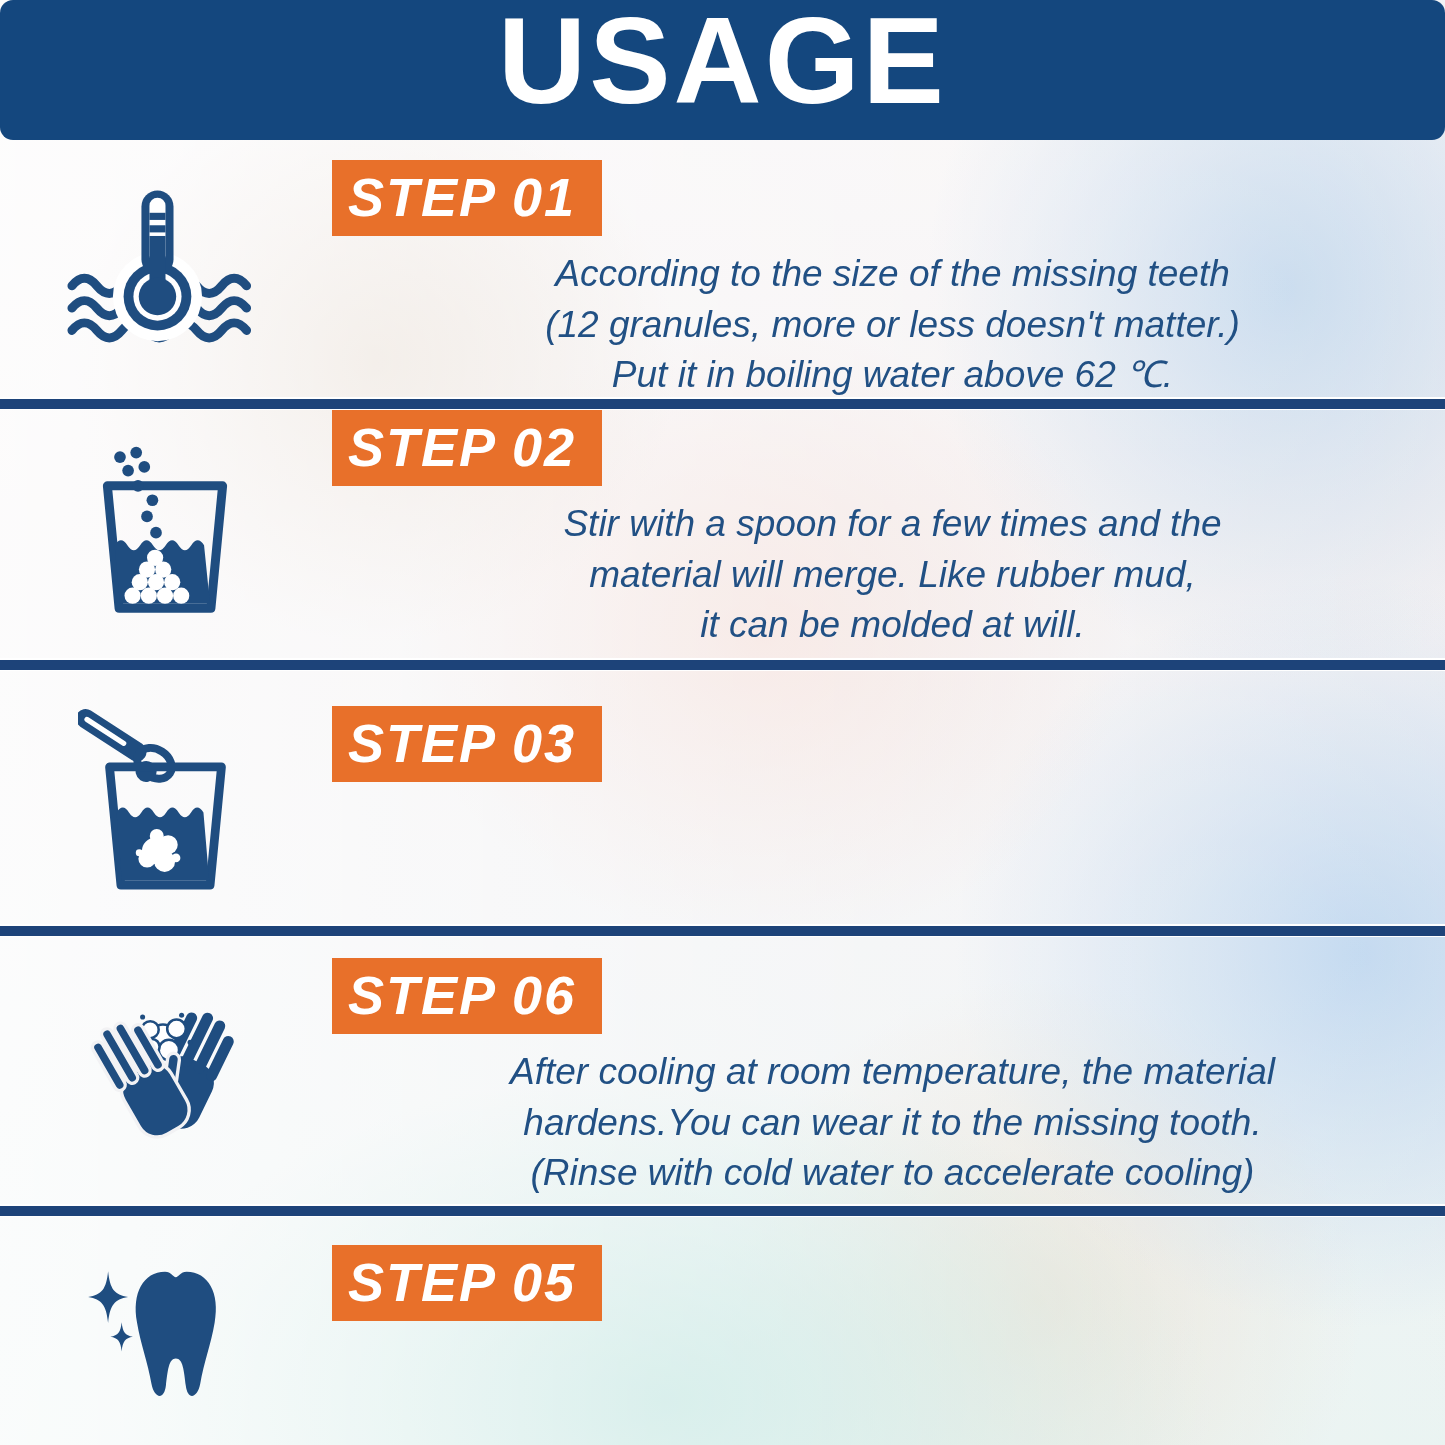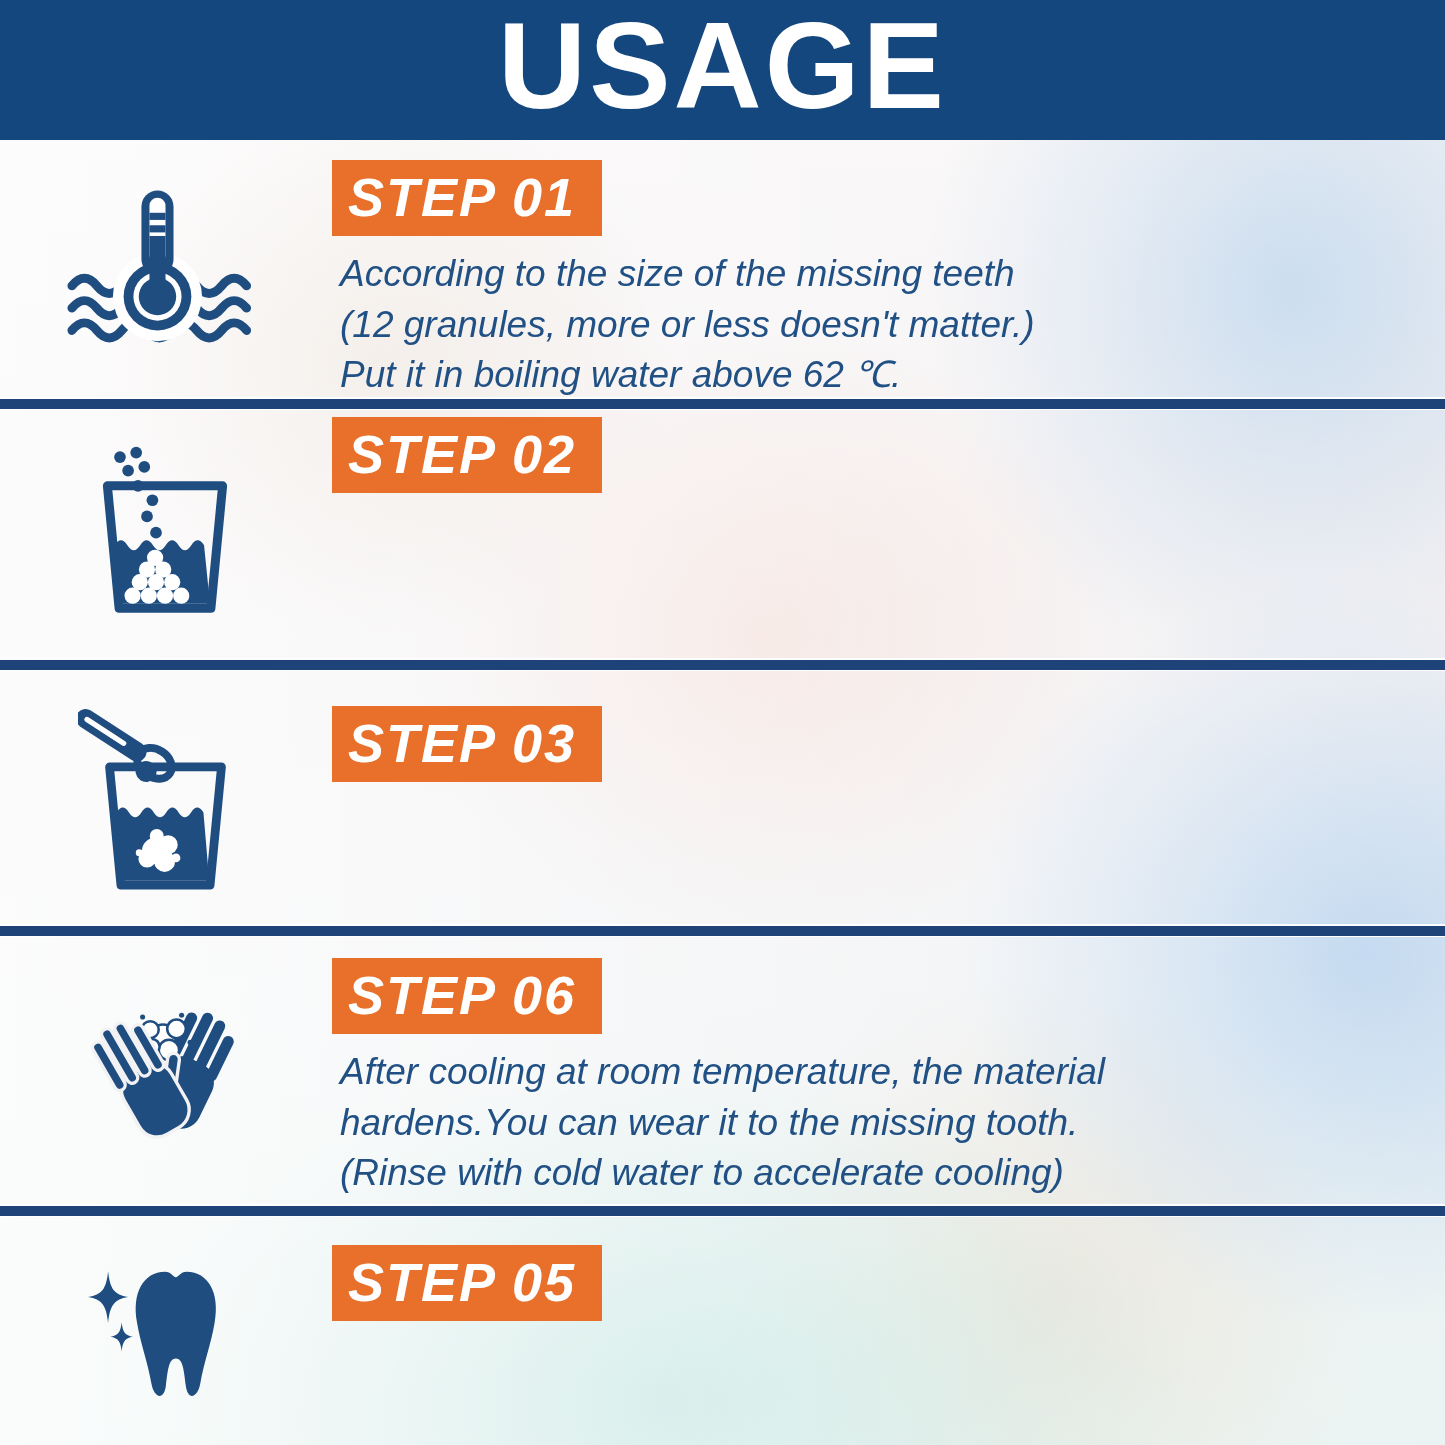--- a/index.html
+++ b/index.html
@@ -27,21 +27,21 @@
       radial-gradient(520px 440px at 53% 44%, rgba(243,212,203,0.65), rgba(243,212,203,0) 70%),
       radial-gradient(500px 540px at 89% 20%, rgba(183,209,234,0.85), rgba(183,209,234,0) 72%),
       radial-gradient(560px 520px at 94% 66%, rgba(168,202,236,0.75), rgba(168,202,236,0) 72%),
       radial-gradient(760px 460px at 46% 97%, rgba(185,226,220,0.95), rgba(185,226,220,0) 72%),
       radial-gradient(460px 460px at 72% 90%, rgba(228,209,186,0.55), rgba(228,209,186,0) 70%),
       linear-gradient(180deg,#f8f6f7 0%,#f3eff0 35%,#f0f1f3 65%,#e7f2f0 100%);
   }
   .page{position:relative;z-index:1;}
   .header{
     height:140px;background:var(--banner_blue);
-    display:flex;align-items:center;justify-content:center;
+    display:flex;justify-content:center;border-radius:13px;
   }
   .header .title{
     color:var(--title_white);font-size:122px;font-weight:bold;
     letter-spacing:3px;line-height:1;padding-bottom:8px;
   }
   .row{position:relative;}
   .h257{height:257px}.h248{height:248px}.h253{height:253px}.h267{height:267px}.h228{height:236px}
   .icon-box{
     position:absolute;left:0;top:0;width:330px;height:100%;
     display:flex;align-items:center;justify-content:center;
@@ -49,20 +49,21 @@
   .content{margin-left:332px;font-style:italic;}
   .badge{
     display:inline-block;background:var(--badge_orange);color:#fff;
     font-weight:bold;font-size:54px;line-height:1;
     padding:10px 26px 12px 16px;letter-spacing:2px;
   }
   .desc{
     margin-top:13px;margin-left:8px;
     color:var(--text_blue);font-size:37px;line-height:1.37;
     white-space:pre-line;
+    text-align:center;
   }
   .divider{
     height:13px;
     background:linear-gradient(180deg,#ffffff 0 2px,var(--divider_blue) 2px 12px,#ffffff 12px 13px);
   }
   svg{display:block;}
 </style>
 </head>
 <body>
 
@@ -125,22 +126,25 @@
             <circle cx="118" cy="166" r="9"></circle>
           <circle cx="72" cy="151" r="9"></circle>
             <circle cx="90" cy="151" r="9"></circle>
             <circle cx="108" cy="151" r="9"></circle>
           <circle cx="80" cy="137" r="9"></circle>
             <circle cx="98" cy="137" r="9"></circle>
           <circle cx="89" cy="124" r="9"></circle>
         </g>
       </svg>
     </div>
-    <div class="content" style="padding-top:7px">
+    <div class="content" style="padding-top:0">
       <div class="badge">STEP 02</div>
+      <div class="desc">Stir with a spoon for a few times and the
+material will merge. Like rubber mud,
+it can be molded at will.</div>
     </div>
   </div>
 
   <div class="divider"></div>
 
   <div class="row h253">
     <div class="icon-box">
       <svg viewBox="0 0 200 215" width="175" height="188">
         <g transform="rotate(33 55 48)">
           <rect x="-12" y="36" width="92" height="22" rx="11" fill="#1f4d80"></rect>

